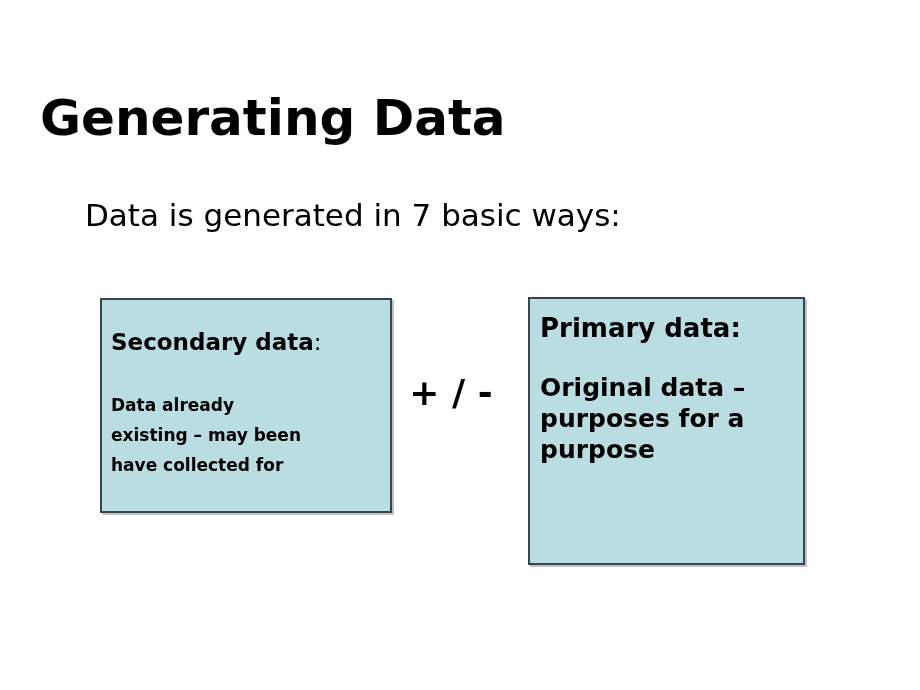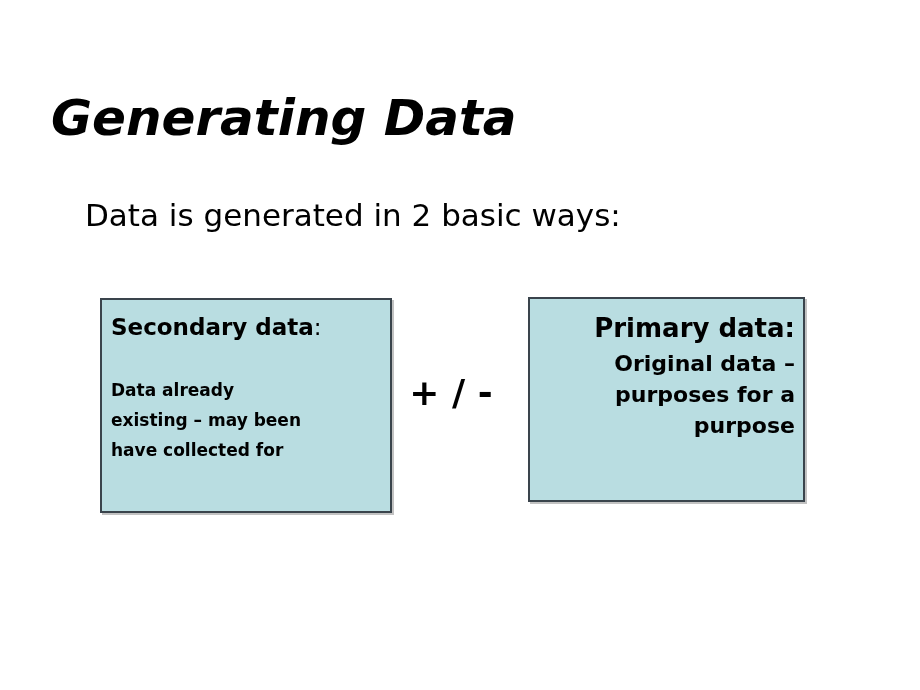--- a/index.html
+++ b/index.html
@@ -14,27 +14,26 @@
     width:920px;height:690px;
     background:var(--background);
     font-family:"DejaVu Sans","Liberation Sans",sans-serif;
     color:var(--text);
     position:relative;
     overflow:hidden;
   }
   .slide{position:absolute;inset:0;}
   .slide-title{
     position:absolute;
-    left:51px;top:57px;
+    left:40px;top:57px;
     font-size:50px;
     font-weight:bold;
     letter-spacing:0px;
     line-height:1.1;
     white-space:nowrap;
-    font-style:italic;
   }
   .slide-subtitle{
     position:absolute;
     left:85px;top:197px;
     font-size:31px;
     font-weight:normal;
     line-height:1.2;
     white-space:nowrap;
   }
   .box{
@@ -44,58 +43,57 @@
     box-shadow:2px 2px 0 0 var(--box-shadow);
     box-sizing:border-box;
   }
   .box.secondary{
     left:100px;top:298px;
     width:292px;height:215px;
     padding:12px 8px 0 9px;
   }
   .box.primary{
     left:528px;top:297px;
-    width:277px;height:205px;
+    width:277px;height:268px;
     padding:13px 8px 0 10px;
-    text-align:right;
   }
   .box-title{
     font-weight:bold;
     margin:0;
     white-space:nowrap;
   }
-  .secondary .box-title{font-size:23px;line-height:30px;}
+  .secondary .box-title{font-size:23px;line-height:30px;margin-top:15px;}
   .primary .box-title{font-size:26px;line-height:32px;}
   .box-title .colon-regular{font-weight:normal;}
   .box-body{
     font-weight:bold;
     margin:0;
   }
   .secondary .box-body{font-size:17px;line-height:30px;margin-top:33px;}
-  .primary .box-body{font-size:22px;line-height:31px;margin-top:4px;}
+  .primary .box-body{font-size:25px;line-height:31px;margin-top:28px;}
   .box-body .line{display:block;white-space:nowrap;}
   .operator{
     position:absolute;
     left:406px;top:371px;
     width:90px;
     text-align:center;
     font-size:36px;
     font-weight:bold;
     line-height:1.2;
     white-space:nowrap;
   }
 </style>
 </head>
 <body>
 
 <div class="slide">
 
   <h1 class="slide-title">Generating Data</h1>
 
-  <div class="slide-subtitle">Data is generated in 2 basic ways:</div>
+  <div class="slide-subtitle">Data is generated in 7 basic ways:</div>
 
   <div class="box secondary">
     <p class="box-title"><span>Secondary data</span><span class="colon-regular">:</span></p>
     <p class="box-body">
       <span class="line">Data already</span>
       <span class="line">existing – may been</span>
       <span class="line">have collected for</span>
     </p>
   </div>
 

